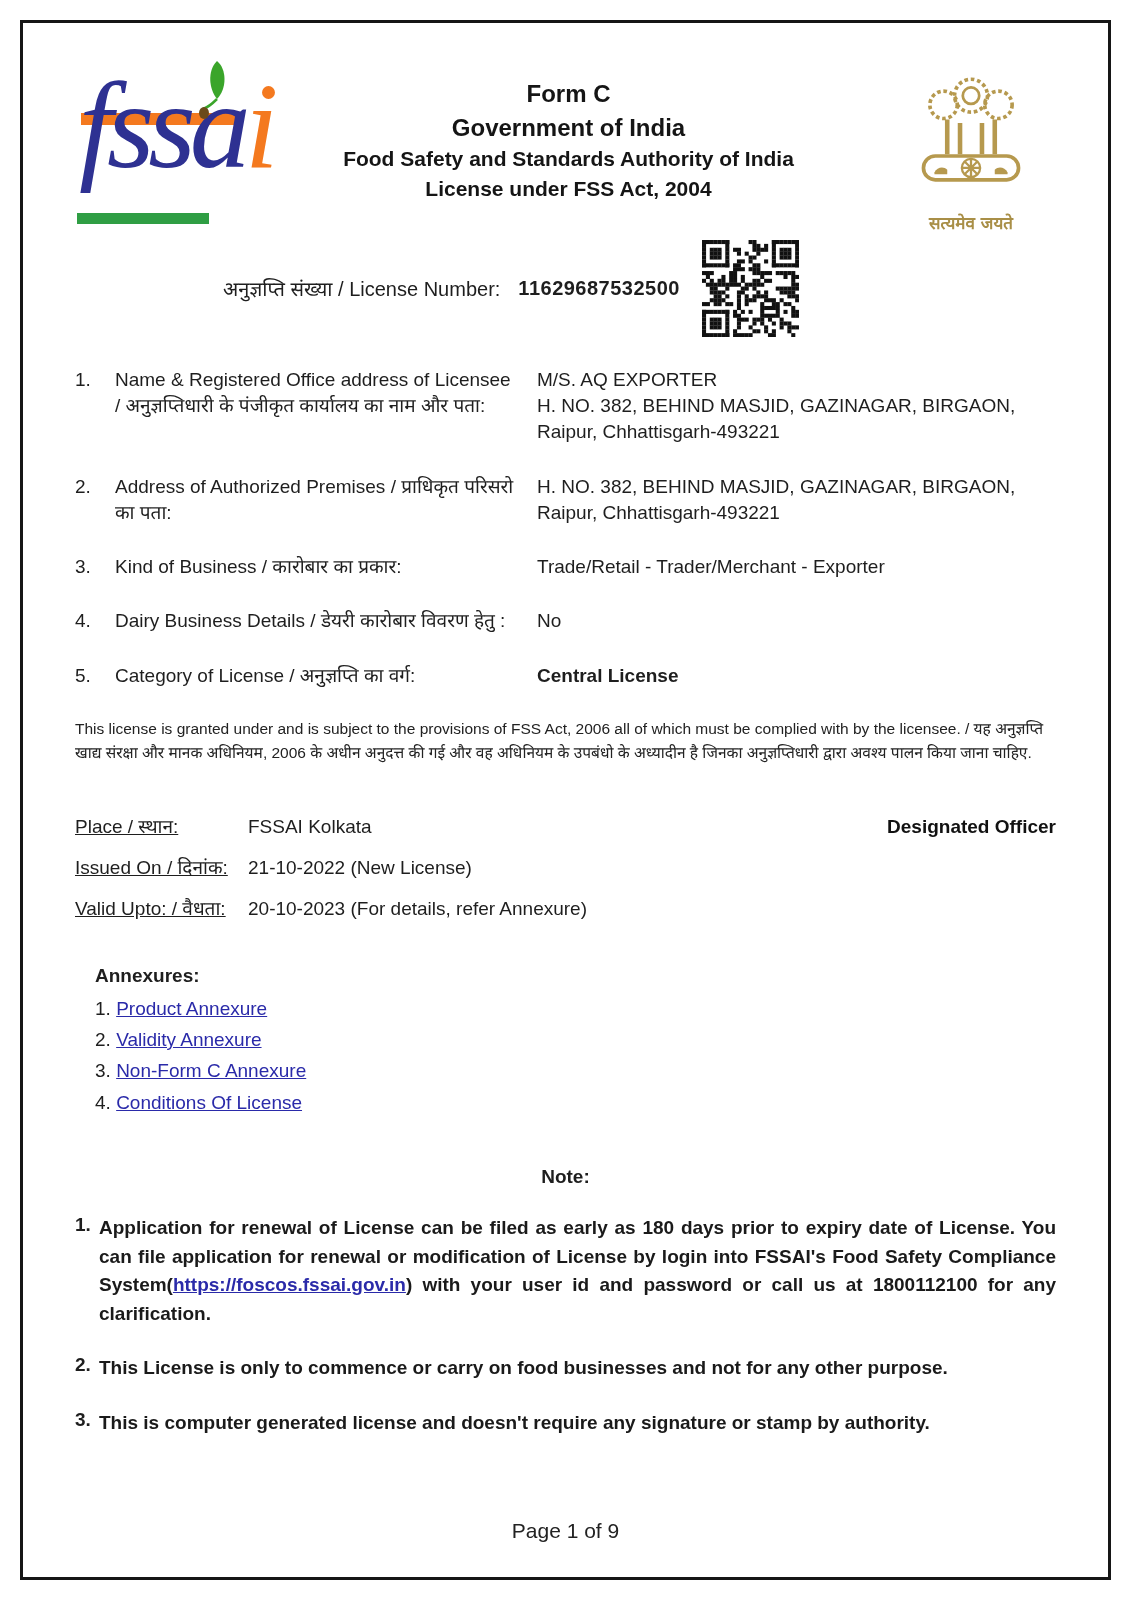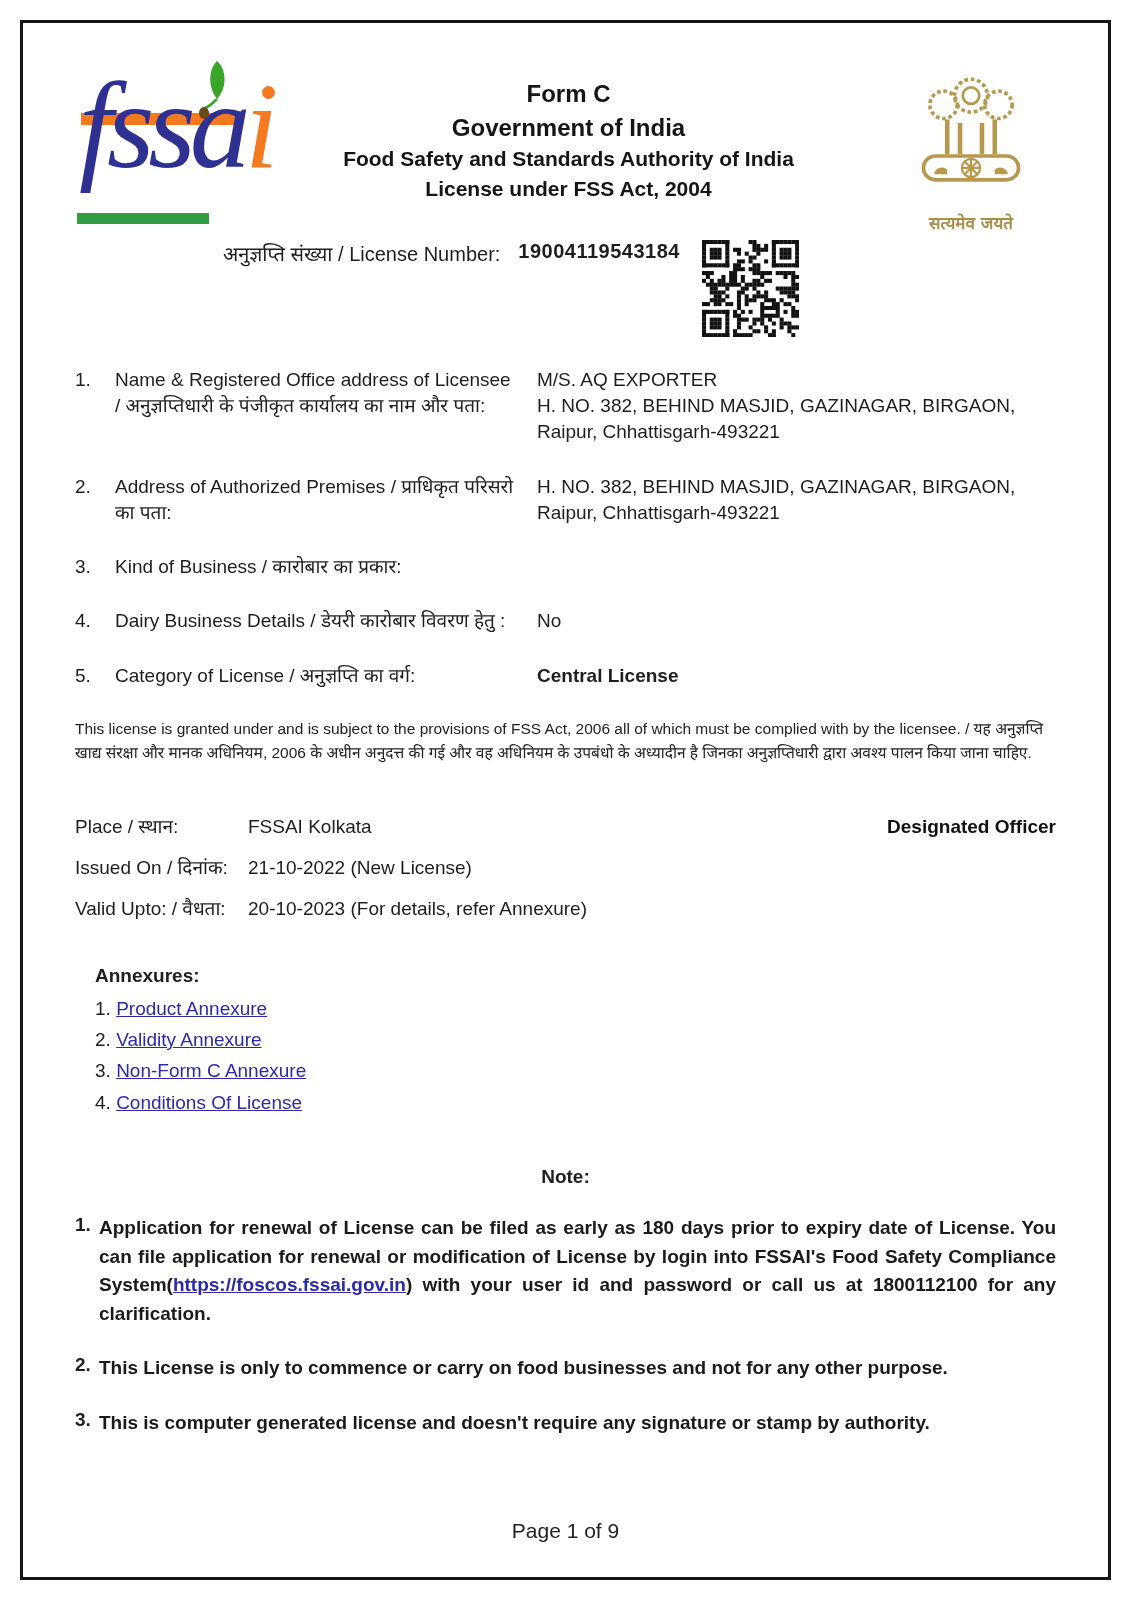--- a/index.html
+++ b/index.html
@@ -31,41 +31,41 @@
 
   .titles { flex:1 1 auto; text-align:center; padding-top:14px; }
   .titles .t-big { font-size:24px; font-weight:bold; color:#151515; line-height:1.4; }
   .titles .t-med { font-size:21px; font-weight:bold; color:#151515; line-height:1.4; }
 
   .emblem-box { width:170px; flex:0 0 auto; text-align:center; padding-top:2px; }
   .emblem-caption { font-size:17px; font-weight:bold; color:#a98f47; margin-top:2px;
     font-family:"DejaVu Sans","Liberation Sans",sans-serif; }
 
   
-  .license-row { display:flex; align-items:flex-start; padding-left:148px; margin-top:6px; }
+  .license-row { display:flex; align-items:center; padding-left:148px; margin-top:6px; }
   .license-label { font-size:20px; color:#1e1e1e; }
   .license-number { font-size:20px; font-weight:bold; margin-left:18px; letter-spacing:0.5px; }
   .qr { width:97px; height:97px; margin-left:22px; }
   .qr svg { width:100%; height:100%; display:block; }
 
   
   .fields { margin-top:30px; }
   .field-row { display:grid; grid-template-columns:40px 422px 1fr; margin-bottom:28px; }
   .field-no { font-size:19px; padding-top:2px; }
   .field-label { font-size:19px; line-height:1.38; padding-right:16px; }
   .field-value { font-size:19px; line-height:1.38; }
   .field-value.bold { font-weight:bold; }
 
   
   .legal { font-size:15.5px; line-height:1.55; margin-top:10px; color:#222; }
 
   
   .issued { margin-top:48px; }
   .issued-row { display:flex; align-items:baseline; font-size:19px; margin-bottom:15px; }
-  .issued-label { width:173px; flex:0 0 auto; }
+  .issued-label { width:173px; flex:0 0 auto;text-decoration:underline; }
   .issued-value { flex:1 1 auto; }
   .officer { font-weight:bold; font-size:19px; color:#111; }
 
   
   .annexures { margin-top:44px; margin-left:20px; }
   .annex-heading { font-size:19px; font-weight:bold; margin-bottom:6px; }
   .annex-item { font-size:19px; line-height:1.65; }
   .annex-item a, .note-link {
     color:#2a2aa9; text-decoration:underline; cursor:pointer;
   }
@@ -129,21 +129,21 @@
           <path d="M30,116 C33,110 40,109 44,113 L44,118 L30,118 Z" fill="#b6994e" stroke="none"></path>
           <path d="M96,113 C100,109 107,110 110,116 L110,118 L96,118 Z" fill="#b6994e" stroke="none"></path>
         </g>
       </svg>
       <div class="emblem-caption">सत्यमेव जयते</div>
     </div>
   </div>
 
   <div class="license-row">
     <span class="license-label">अनुज्ञप्ति संख्या / License Number:</span>
-    <span class="license-number">19004119543184</span>
+    <span class="license-number">11629687532500</span>
     <div class="qr">
         <svg viewBox="0 0 25 25">
           <rect x="12" y="0" width="1.05" height="1.05" fill="#111"></rect>
           <rect x="13" y="0" width="1.05" height="1.05" fill="#111"></rect>
           <rect x="13" y="1" width="1.05" height="1.05" fill="#111"></rect>
           <rect x="14" y="1" width="1.05" height="1.05" fill="#111"></rect>
           <rect x="16" y="1" width="1.05" height="1.05" fill="#111"></rect>
           <rect x="8" y="2" width="1.05" height="1.05" fill="#111"></rect>
           <rect x="9" y="2" width="1.05" height="1.05" fill="#111"></rect>
           <rect x="13" y="2" width="1.05" height="1.05" fill="#111"></rect>
@@ -473,20 +473,23 @@
       <div class="field-no">2.</div>
       <div class="field-label">Address of Authorized Premises / प्राधिकृत परिसरो का पता:</div>
       <div class="field-value">
         <div>H. NO. 382, BEHIND MASJID, GAZINAGAR, BIRGAON, Raipur, Chhattisgarh-493221</div>
       </div>
     </div>
 
     <div class="field-row">
       <div class="field-no">3.</div>
       <div class="field-label">Kind of Business / कारोबार का प्रकार:</div>
+      <div class="field-value">
+        <div>Trade/Retail - Trader/Merchant - Exporter</div>
+      </div>
     </div>
 
     <div class="field-row">
       <div class="field-no">4.</div>
       <div class="field-label">Dairy Business Details / डेयरी कारोबार विवरण हेतु :</div>
       <div class="field-value">
         <div>No</div>
       </div>
     </div>
 

